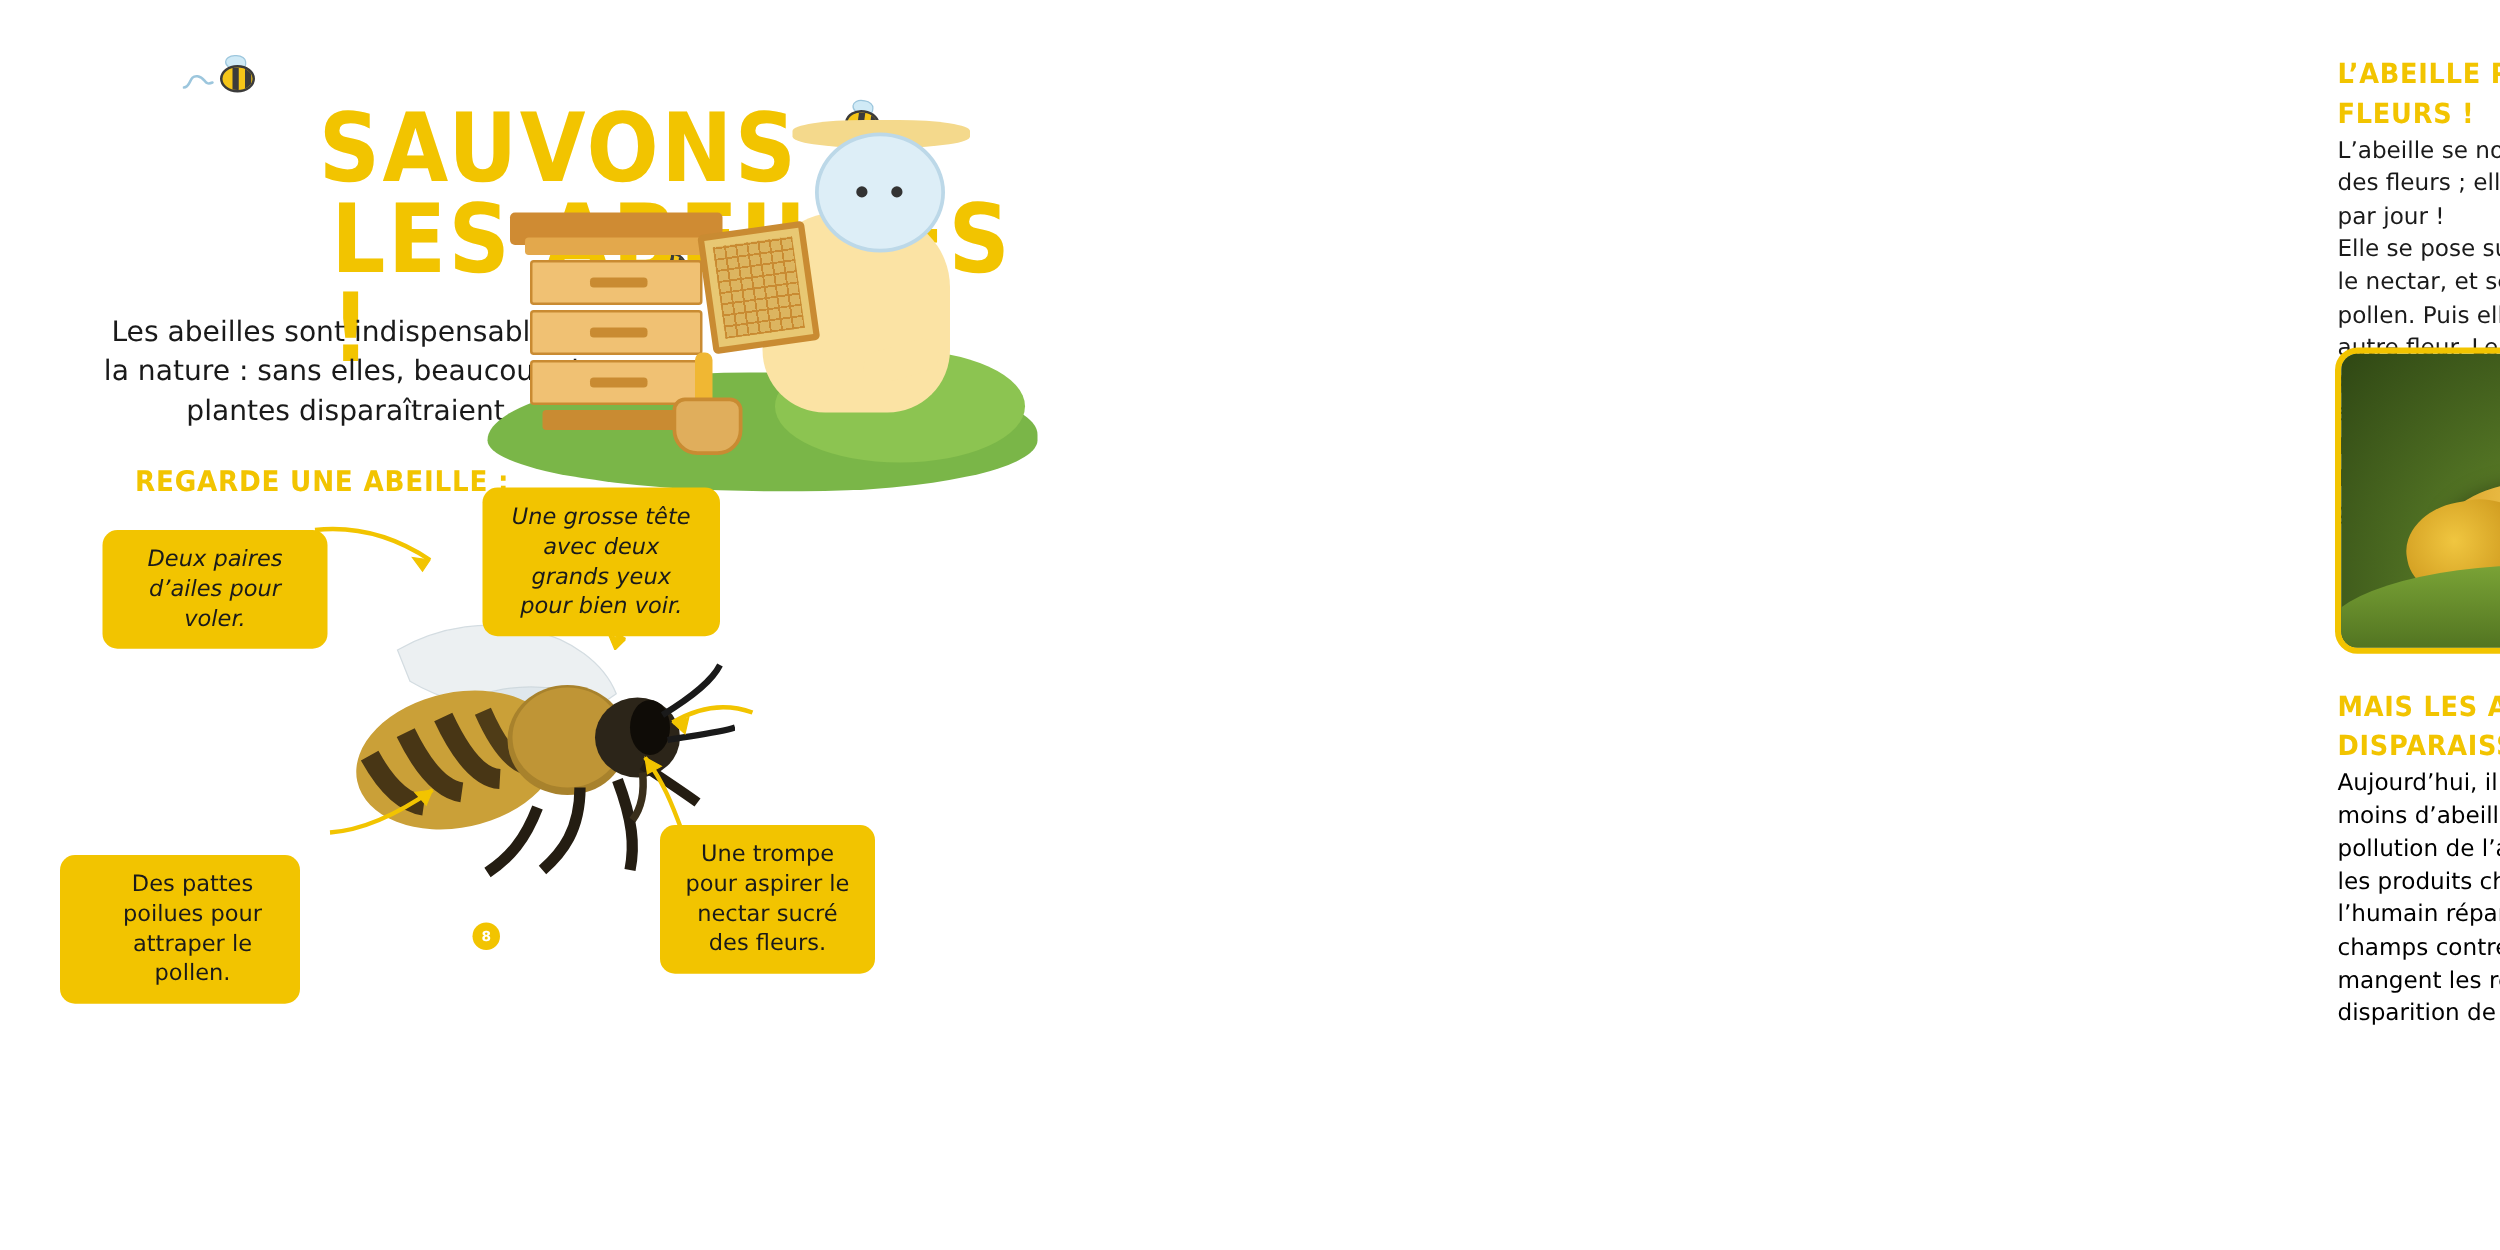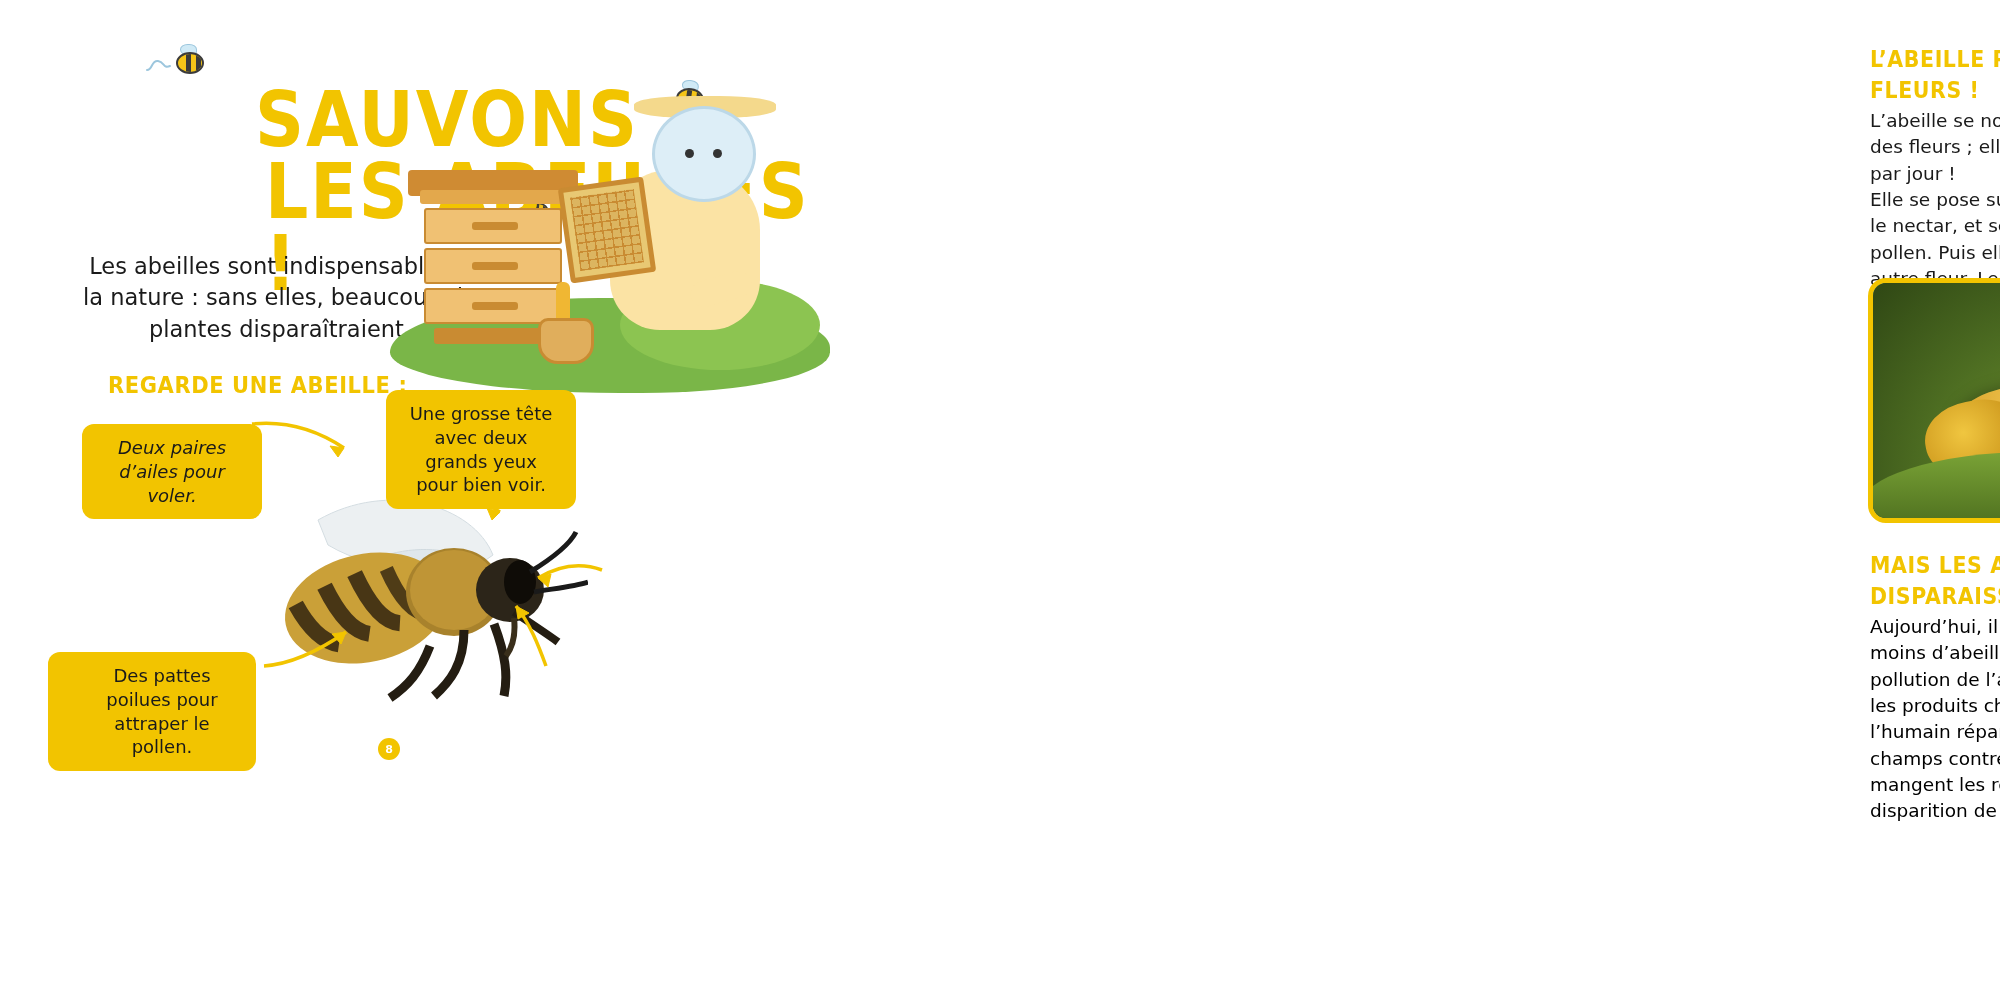--- a/index.html
+++ b/index.html
@@ -78,23 +78,23 @@
     background: #f2c400;
     border-radius: 12px;
     color: #1a1a1a;
     font-size: 18px;
     line-height: 1.32;
     padding: 12px 16px;
     text-align: center;
     box-sizing: border-box;
   }
   .b-wings  { left: 82px;  top: 424px; width: 180px; font-style: italic; }
-  .b-head   { left: 386px; top: 390px; width: 190px; }
+  .b-head   { left: 386px; top: 390px; width: 190px; font-style: italic; }
   .b-ant    { left: 598px; top: 518px; width: 176px; }
-  .b-legs   { left: 48px;  top: 652px; width: 208px; padding-left: 36px; }
+  .b-legs   { left: 48px;  top: 684px; width: 192px; padding-left: 36px; }
   .b-tongue { left: 528px; top: 660px; width: 172px; }
 
   .arrow {
     position: absolute;
     stroke: #f2c400;
     fill: none;
   }
 
   
   .scene { position: absolute; left: 370px; top: 30px; width: 470px; height: 390px; }
@@ -423,20 +423,21 @@
       <path d="M84 10 l-14 2 l9 10 z" fill="#f2c400"></path>
     </svg>
     <svg class="arrow" style="left:500px; top:600px;" width="60" height="70" viewBox="0 0 60 70">
       <path d="M46 66 C38 44, 30 24, 16 6" stroke="#f2c400" stroke-width="3.5" fill="none"></path>
       <path d="M16 6 l2 13 l11 -6 z" fill="#f2c400"></path>
     </svg>
 
     <div class="bubble b-wings">Deux paires d’ailes pour voler.</div>
     <div class="bubble b-head">Une grosse tête avec deux grands yeux pour bien voir.</div>
     <div class="bubble b-legs">Des pattes poilues pour attraper le pollen.</div>
+    <div class="bubble b-tongue">Une trompe pour aspirer le nectar sucré des fleurs.</div>
 
     <div class="page-num pn-left">8</div>
   </div>
 
   <div class="page page-right">
 
     <div class="col col-a">
       <span class="section-head">L’ABEILLE PLANTE DES FLEURS !</span>
       <p>L’abeille se nourrit du nectar des fleurs ; elle en visite 4 000 par jour !</p>
       <p>Elle se pose sur la fleur, aspire le nectar, et se couvre de pollen. Puis elle  butine une autre fleur. Le pollen de la première fleur se dépose sur la suivante qui est alors fécondée. Grâce à l’abeille, les fleurs peuvent donner des graines et des fruits.</p>

